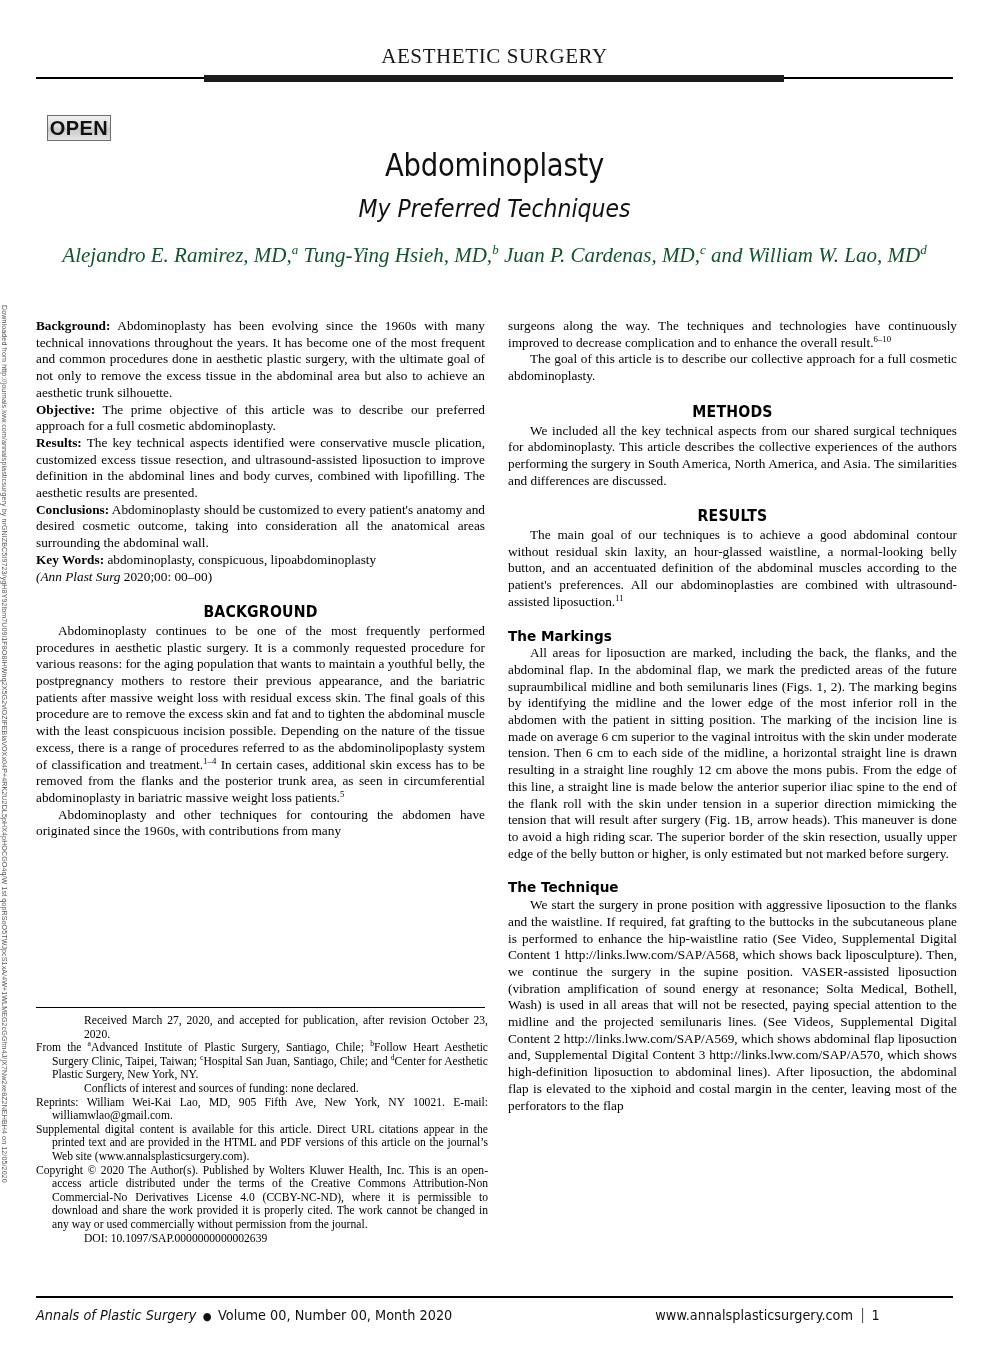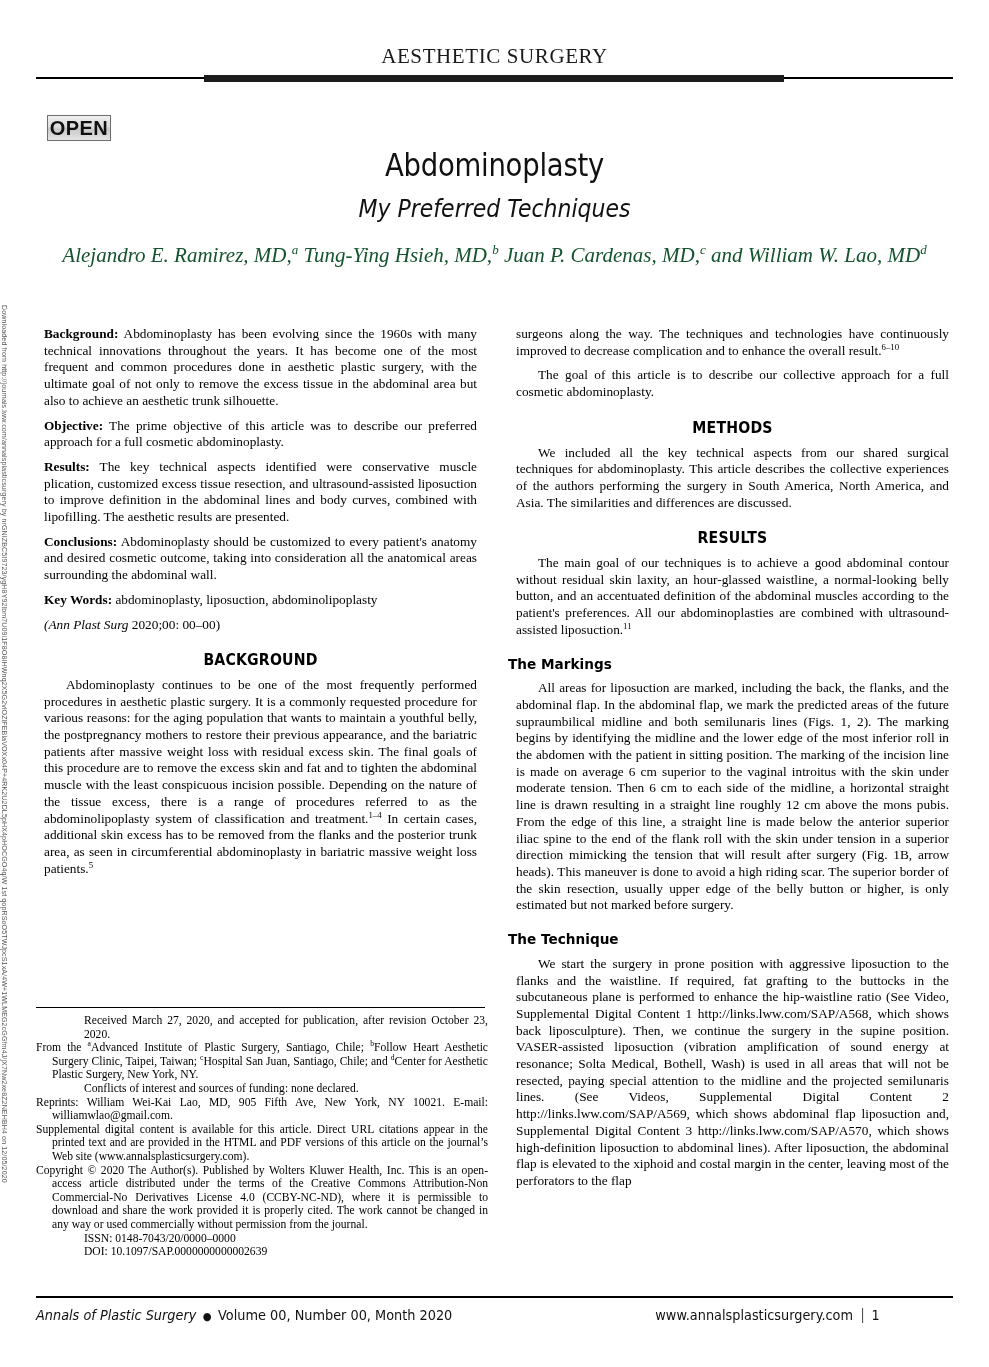--- a/index.html
+++ b/index.html
@@ -119,21 +119,21 @@
     position: absolute;
     top: 318px;
     width: 449px;
     font-size: 13.3px;
     line-height: 16.7px;
     text-align: justify;
   }
   .col-left  { left: 36px; }
   .col-right { left: 508px; }
 
-  .col p { margin: 8px; }
+  .col p { margin: 0; }
   .col p.indent { text-indent: 22px; }
   .abs p { text-align: justify; }
   .abs b { font-weight: bold; }
 
   .keywords { margin-top: 13px; }
   .citation { margin-top: 12px; }
   .citation i { font-style: italic; }
 
   h2.sec {
     font-family: "DejaVu Sans", sans-serif;
@@ -253,26 +253,27 @@
   <span><span>Alejandro E. Ramirez, MD,</span><sup>a</sup></span><span><span> Tung-Ying Hsieh, MD,</span><sup>b</sup></span><span><span> Juan P. Cardenas, MD,</span><sup>c</sup></span><span><span> and William W. Lao, MD</span><sup>d</sup></span>
 </div>
 
 <div class="col col-left">
 
   <div class="abs">
     <p><b>Background:</b><span> Abdominoplasty has been evolving since the 1960s with many technical innovations throughout the years. It has become one of the most frequent and common procedures done in aesthetic plastic surgery, with the ultimate goal of not only to remove the excess tissue in the abdominal area but also to achieve an aesthetic trunk silhouette.</span></p>
     <p><b>Objective:</b><span> The prime objective of this article was to describe our preferred approach for a full cosmetic abdominoplasty.</span></p>
     <p><b>Results:</b><span> The key technical aspects identified were conservative muscle plication, customized excess tissue resection, and ultrasound-assisted liposuction to improve definition in the abdominal lines and body curves, combined with lipofilling. The aesthetic results are presented.</span></p>
     <p><b>Conclusions:</b><span> Abdominoplasty should be customized to every patient's anatomy and desired cosmetic outcome, taking into consideration all the anatomical areas surrounding the abdominal wall.</span></p>
-    <p class="keywords"><b>Key Words:</b><span> abdominoplasty, liposuction, abdominolipoplasty</span></p>
+    <p class="keywords"><b>Key Words:</b><span> abdominoplasty, conspicuous, lipoabdominoplasty</span></p>
     <p class="citation"><i>(Ann Plast Surg</i><span> 2020;00: 00–00)</span></p>
   </div>
 
   <h2 class="sec">BACKGROUND</h2>
   <p class="indent"><span>Abdominoplasty continues to be one of the most frequently performed procedures in aesthetic plastic surgery. It is a commonly requested procedure for various reasons: for the aging population that wants to maintain a youthful belly, the postpregnancy mothers to restore their previous appearance, and the bariatric patients after massive weight loss with residual excess skin. The final goals of this procedure are to remove the excess skin and fat and to tighten the abdominal muscle with the least conspicuous incision possible. Depending on the nature of the tissue excess, there is a range of procedures referred to as the abdominolipoplasty system of classification and treatment.</span><sup>1–4</sup><span> In certain cases, additional skin excess has to be removed from the flanks and the posterior trunk area, as seen in circumferential abdominoplasty in bariatric massive weight loss patients.</span><sup>5</sup></p>
+  <p class="indent">Abdominoplasty and other techniques for contouring the abdomen have originated since the 1960s, with contributions from many</p>
 
 </div>
 
 <div class="col col-right">
 
   <p><span>surgeons along the way. The techniques and technologies have continuously improved to decrease complication and to enhance the overall result.</span><sup>6–10</sup></p>
   <p class="indent">The goal of this article is to describe our collective approach for a full cosmetic abdominoplasty.</p>
 
   <h2 class="sec">METHODS</h2>
   <p class="indent">We included all the key technical aspects from our shared surgical techniques for abdominoplasty. This article describes the collective experiences of the authors performing the surgery in South America, North America, and Asia. The similarities and differences are discussed.</p>
@@ -289,21 +290,20 @@
 </div>
 
 <div class="fn-rule"></div>
 <div class="footnotes">
   <p class="flush">Received March 27, 2020, and accepted for publication, after revision October 23, 2020.</p>
   <p><span>From the </span><sup>a</sup><span>Advanced Institute of Plastic Surgery, Santiago, Chile; </span><sup>b</sup><span>Follow Heart Aesthetic Surgery Clinic, Taipei, Taiwan; </span><sup>c</sup><span>Hospital San Juan, Santiago, Chile; and </span><sup>d</sup><span>Center for Aesthetic Plastic Surgery, New York, NY.</span></p>
   <p class="flush">Conflicts of interest and sources of funding: none declared.</p>
   <p>Reprints: William Wei-Kai Lao, MD, 905 Fifth Ave, New York, NY 10021. E-mail: williamwlao@gmail.com.</p>
   <p>Supplemental digital content is available for this article. Direct URL citations appear in the printed text and are provided in the HTML and PDF versions of this article on the journal’s Web site (www.annalsplasticsurgery.com).</p>
   <p>Copyright © 2020 The Author(s). Published by Wolters Kluwer Health, Inc. This is an open-access article distributed under the terms of the Creative Commons Attribution-Non Commercial-No Derivatives License 4.0 (CCBY-NC-ND), where it is permissible to download and share the work provided it is properly cited. The work cannot be changed in any way or used commercially without permission from the journal.</p>
-  <p class="flush">ISSN: 0148-7043/20/0000–0000</p>
   <p class="flush">DOI: 10.1097/SAP.0000000000002639</p>
 </div>
 
 <div class="footer-rule"></div>
 <div class="footer">
   <div class="footer-left"><i>Annals of Plastic Surgery</i><span class="dot">●</span><span>Volume 00, Number 00, Month 2020</span></div>
   <div class="footer-right">
       <span>www.annalsplasticsurgery.com</span>
       <span class="bar"></span>
       <span>1</span>

